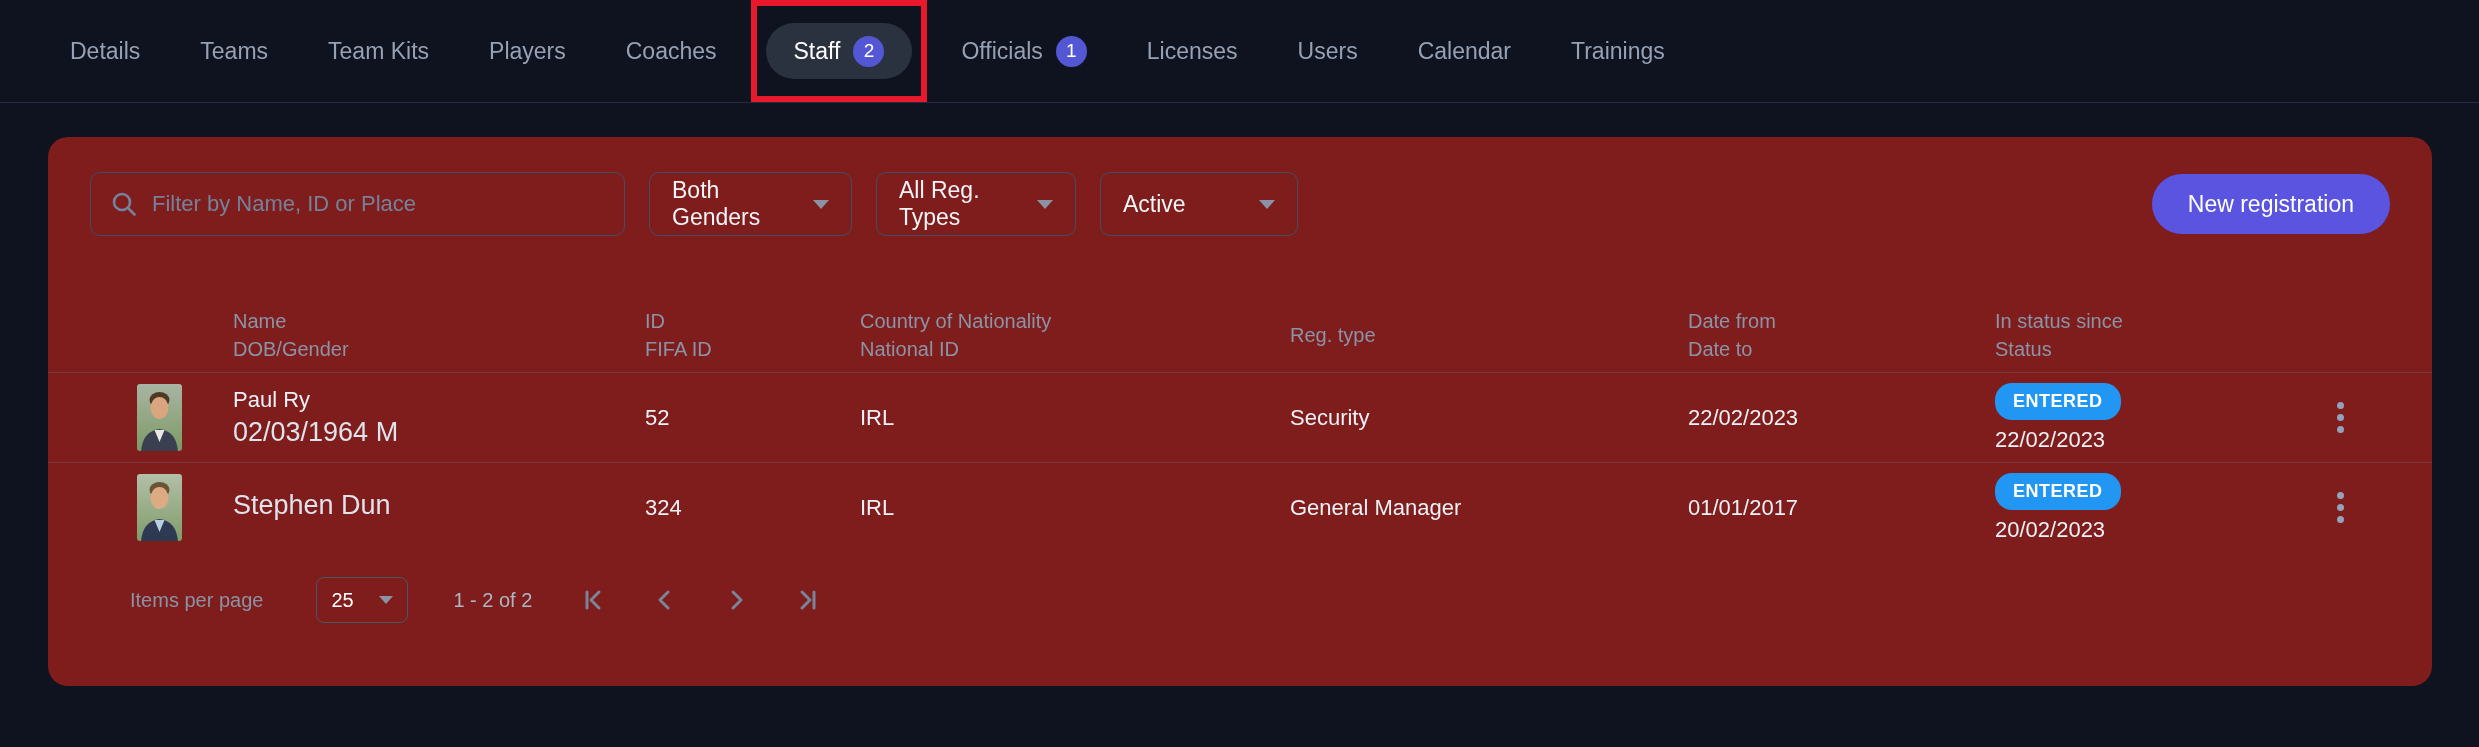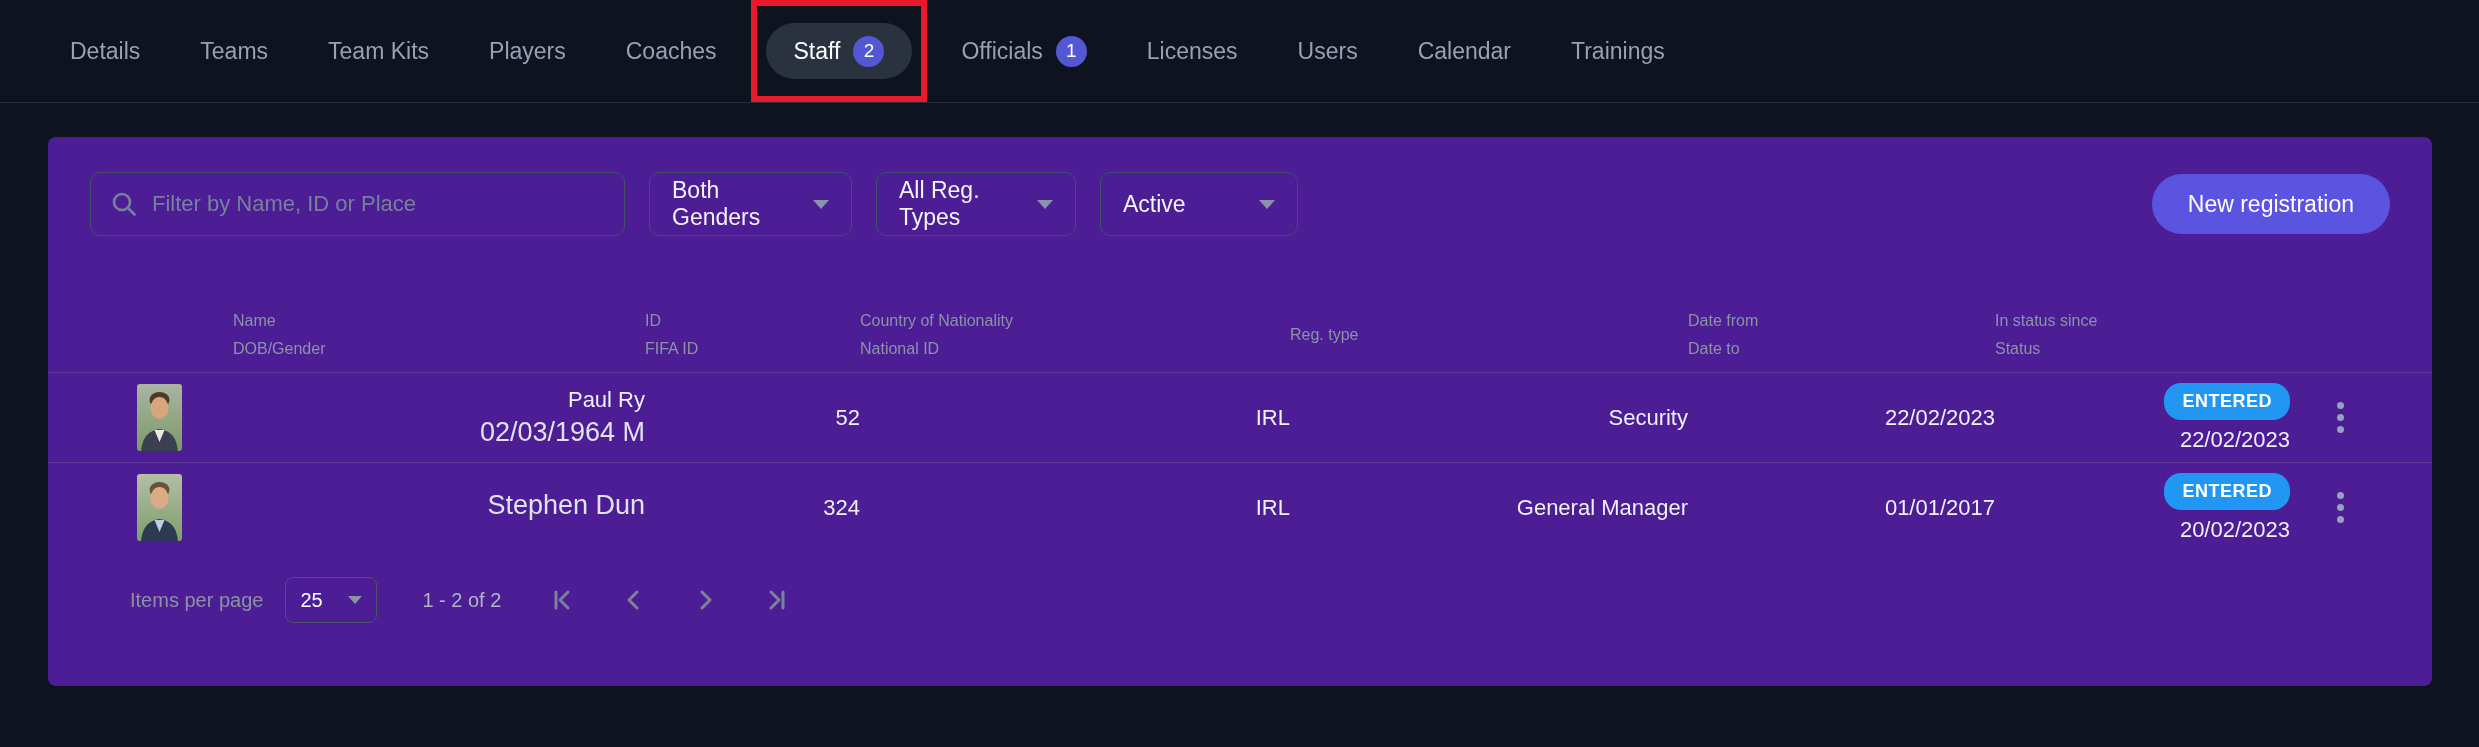--- a/index.html
+++ b/index.html
@@ -54,22 +54,22 @@
     padding:0 28px;
     color:#ffffff;
     font-weight:500;
   }
 
   
   .card {
     position:absolute;
     left:48px; top:137px;
     width:2384px; height:549px;
-    background:#4c1d95;
-    border-radius:8px;
+    background:#7f1d1d;
+    border-radius:20px;
     padding-top:35px;
   }
 
   
   .filter-row {
     display:flex;
     align-items:center;
     gap:24px;
     padding:0 42px 0 42px;
     height:64px;
@@ -136,29 +136,28 @@
   .trow {
     display:grid;
     grid-template-columns:143px 412px 215px 430px 398px 307px 295px 1fr;
     padding:0 42px;
   }
   .thead {
     margin-top:62px;
     height:74px;
     align-items:center;
     color:#8b94a6;
-    font-size:16px;
+    font-size:20px;
     line-height:28px;
   }
   .tbody-row {
     height:90px;
     border-top:1px solid rgba(118,131,154,.28);
     align-items:center;
     font-size:22px;
-    text-align:right;
   }
   .tbody-row:last-of-type { border-bottom:1px solid rgba(118,131,154,.28); }
   .cell-2line div:first-child { margin-bottom:4px; }
   .cell-2line div:last-child { color:#dfe3ec; font-size:27px; }
   .avatar-cell { padding-left:47px; }
   .avatar {
     width:45px; height:67px;
     border-radius:3px;
     overflow:hidden;
     display:block;
@@ -193,21 +192,21 @@
   .pagination {
     margin-top:25px;
     display:flex;
     align-items:center;
     padding-left:82px;
     height:46px;
     color:#8a93a5;
     font-size:20px;
   }
   .pp-select {
-    margin-left:22px;
+    margin-left:53px;
     width:92px; height:46px;
     border:1px solid #4b5566;
     border-radius:8px;
     display:flex;
     align-items:center;
     justify-content:space-between;
     padding:0 14px;
     color:#fff;
     cursor:pointer;
   }

